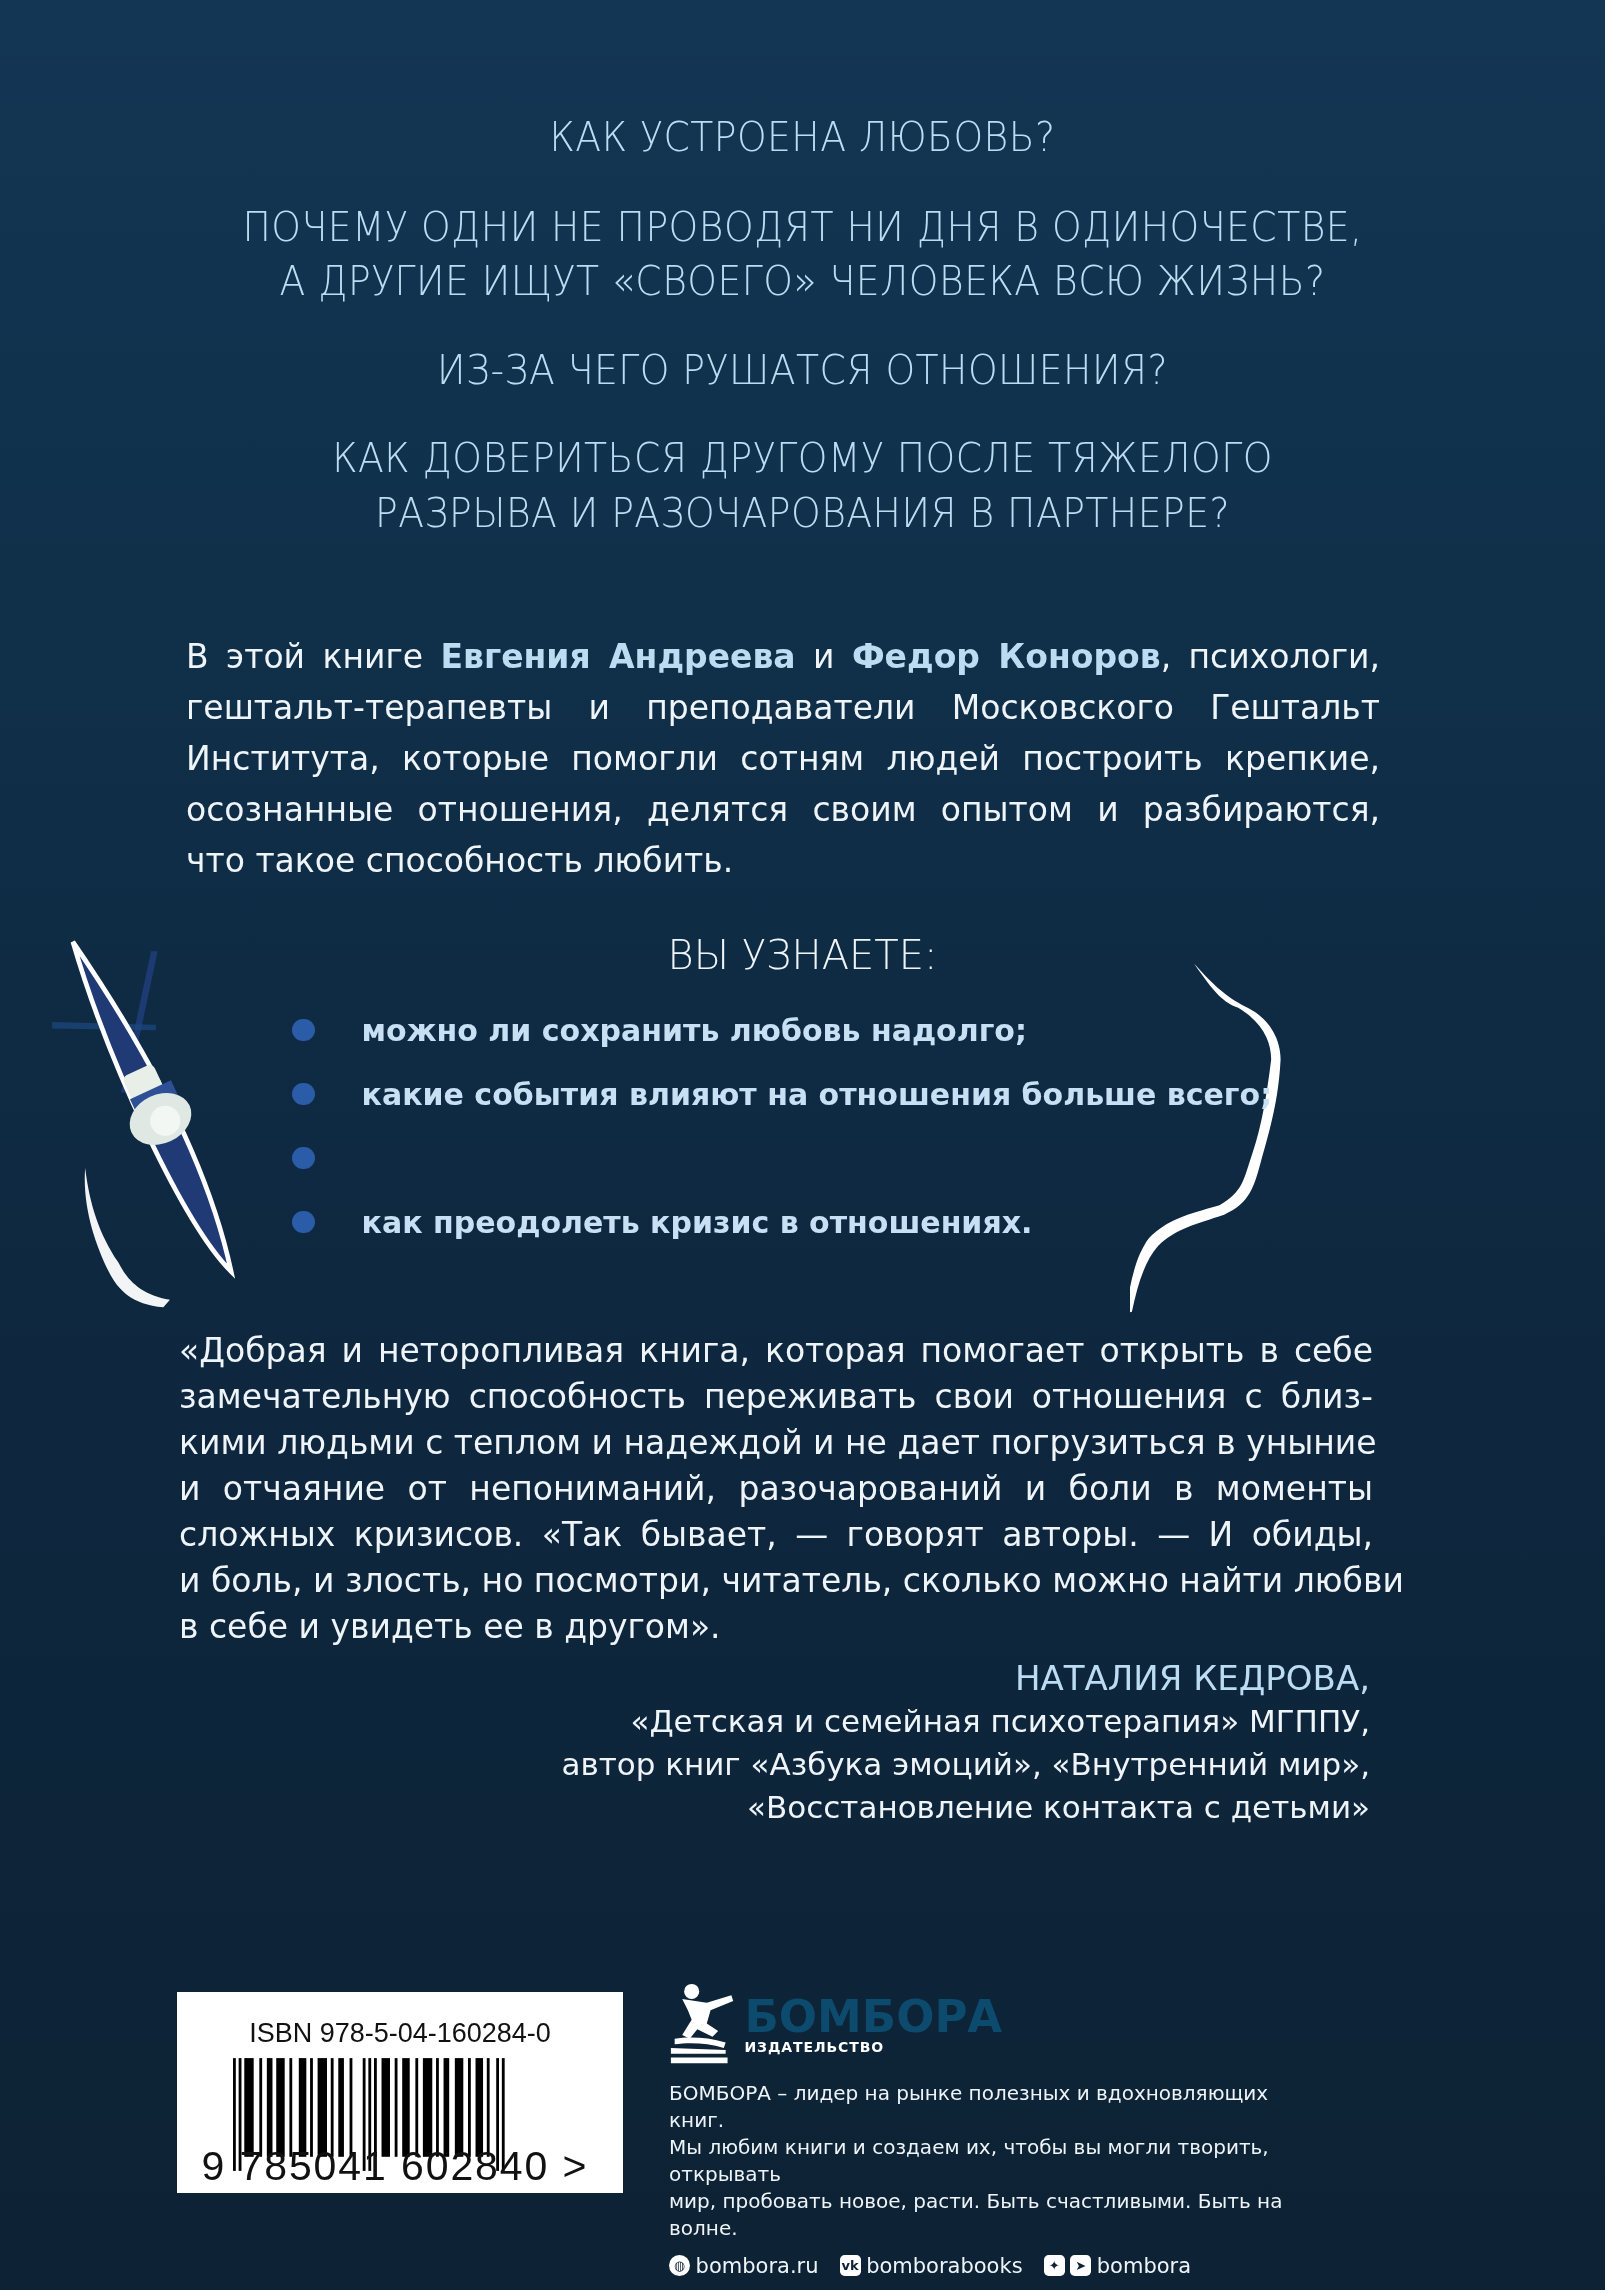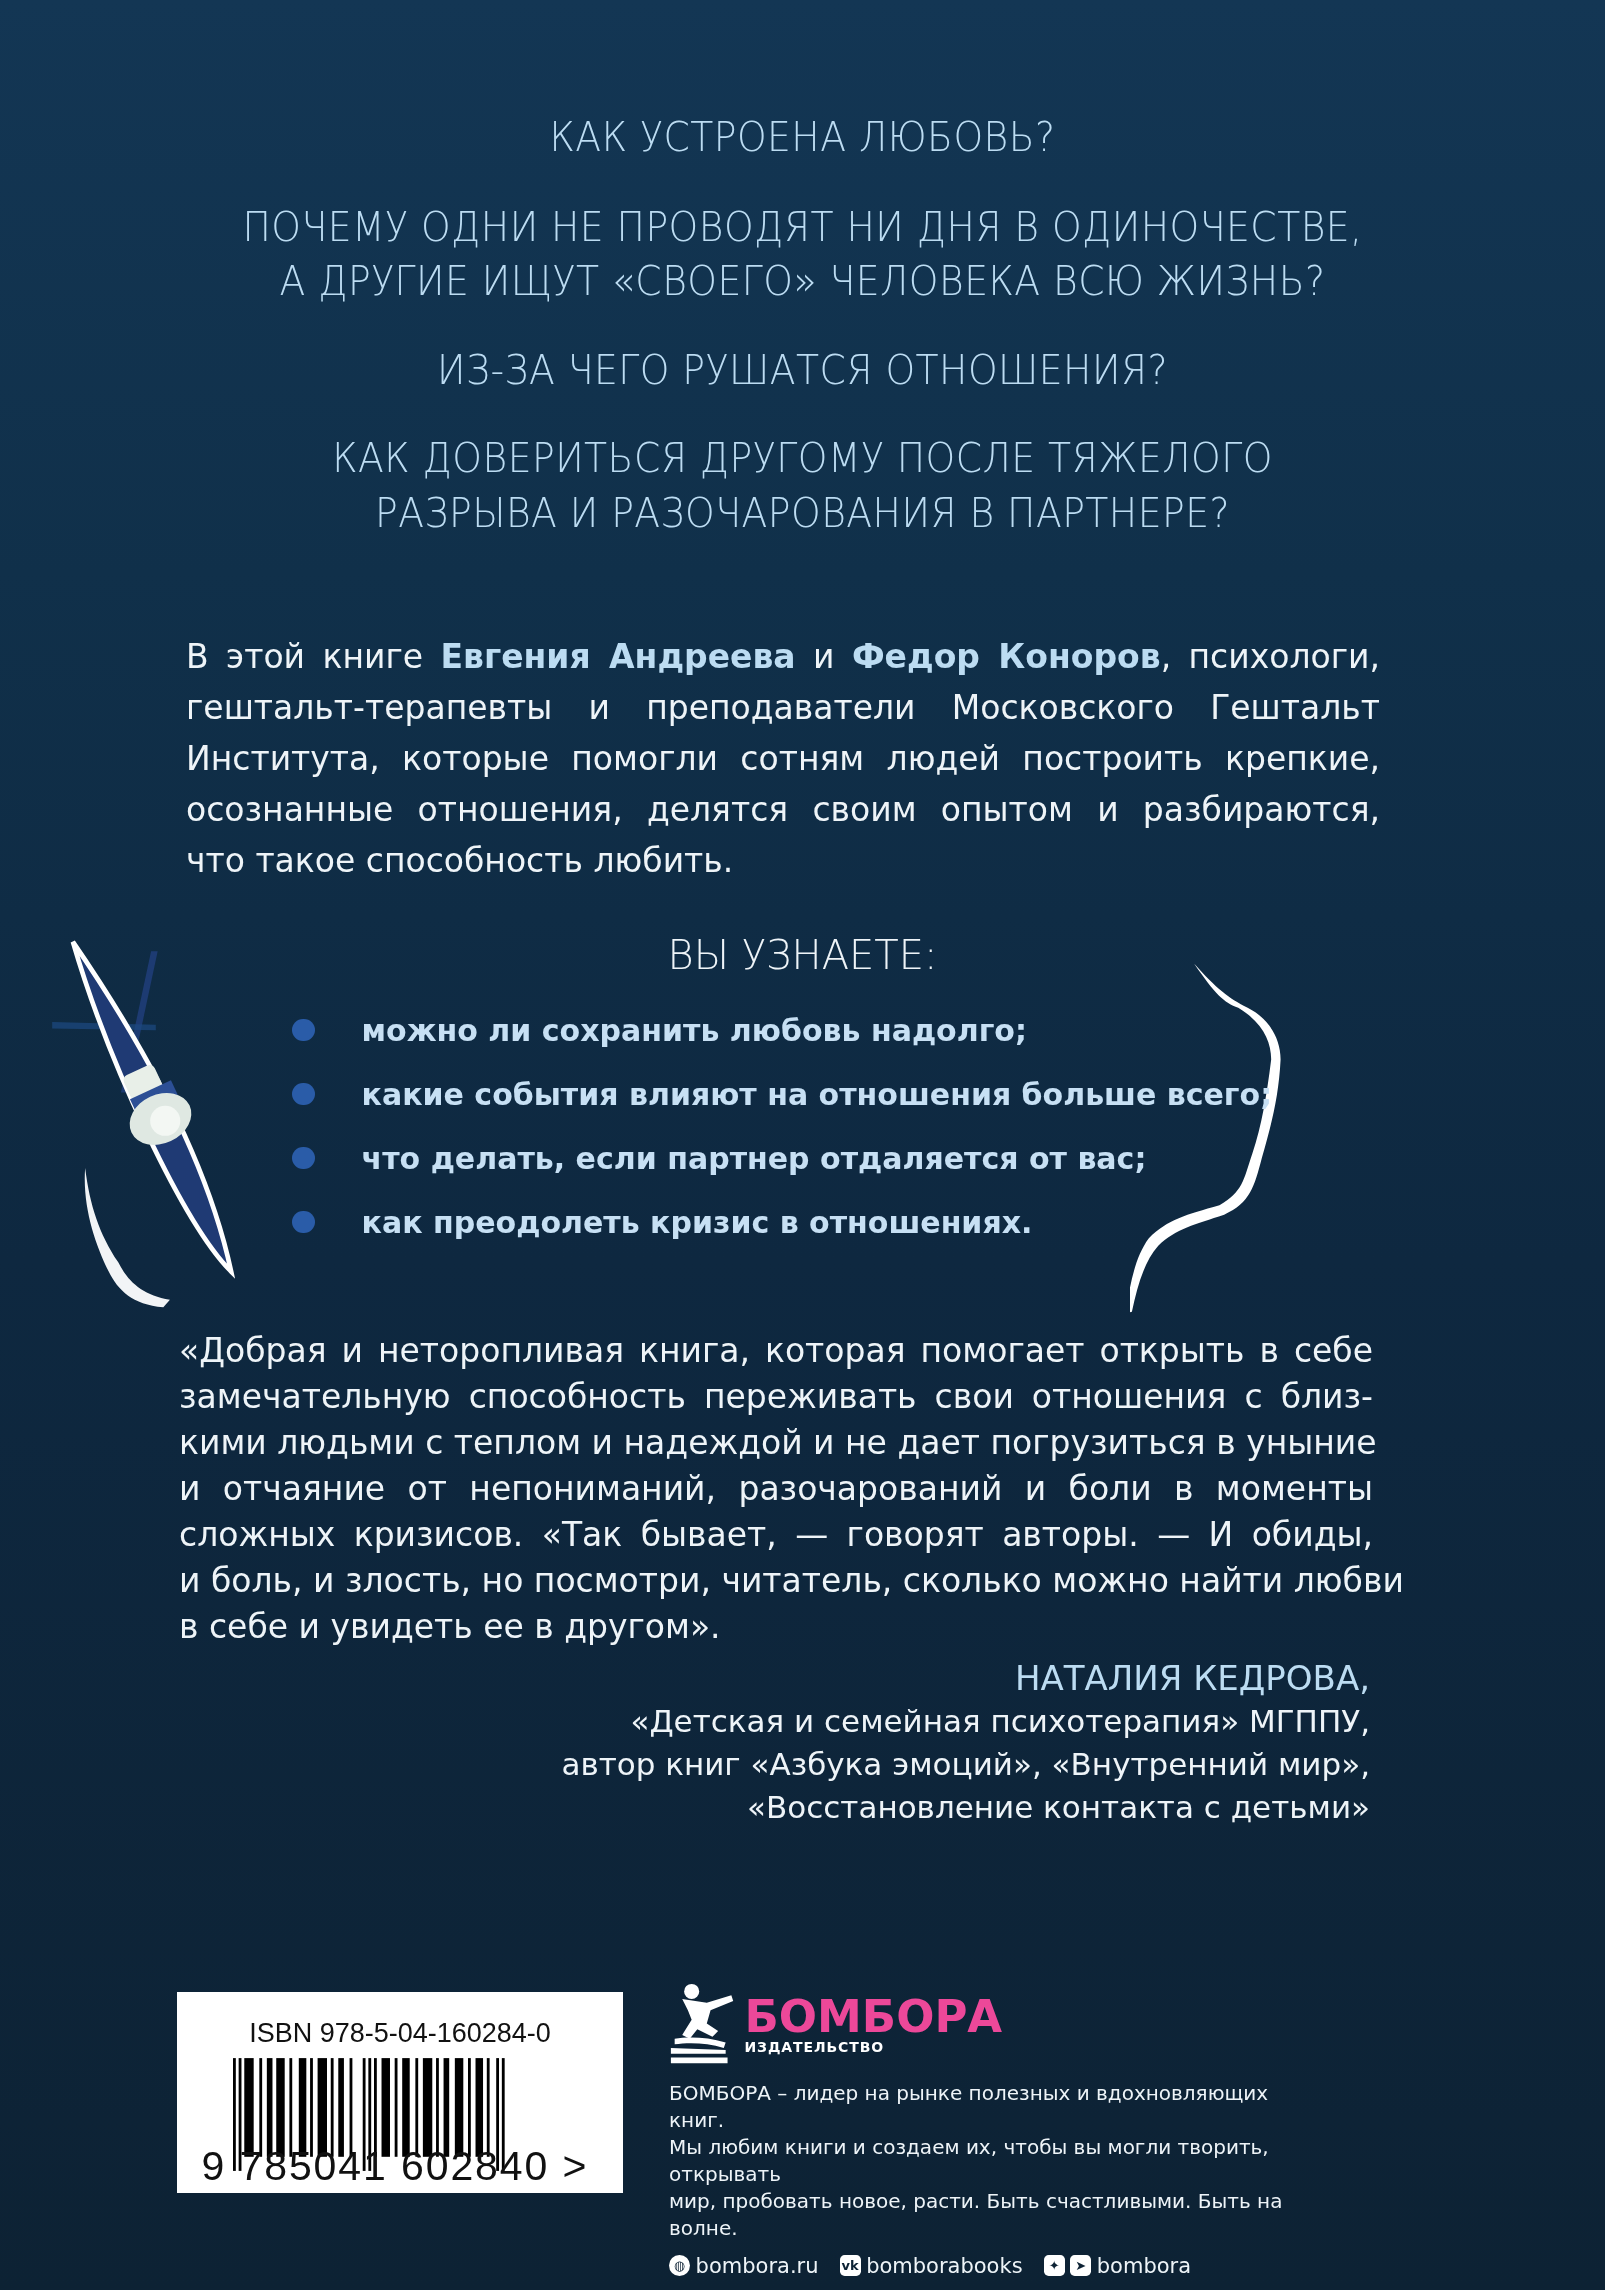--- a/index.html
+++ b/index.html
@@ -41,21 +41,21 @@
   }
   .attr .name { color:#bcdcf2; font-size:34px; }
   .barcode {
     position:absolute; left:177px; top:1992px; width:446px; height:201px;
     background:#ffffff; color:#111;
   }
   .barcode .isbn { position:absolute; top:26px; left:0; width:100%; text-align:center; font-family:"Liberation Sans", sans-serif; font-size:27px; }
   .barcode .digits { position:absolute; top:151px; left:24.5px; font-family:"Liberation Sans", sans-serif; font-size:41px; letter-spacing:1.9px; white-space:pre; }
   .publisher { position:absolute; left:669px; top:1977px; width:659px; }
   .pub-logo { display:flex; align-items:center; height:94px; }
-  .pub-name { font-size:45px; font-weight:bold; color:#ec4899; letter-spacing:0; line-height:45px; }
+  .pub-name { font-size:45px; font-weight:bold; color:#0c4a6e; letter-spacing:0; line-height:45px; }
   .pub-sub { font-size:14px; font-weight:bold; color:#fff; letter-spacing:0.9px; }
   .pub-desc { margin-top:9.4px; font-size:20px; line-height:27px; color:#eef4f8; }
   .socials { display:flex; gap:21px; margin-top:11.3px; font-size:21px; color:#eef4f8; align-items:center; }
   .social { display:flex; align-items:center; gap:5.6px; }
   .ico { width:21px; height:21px; border-radius:4.7px; background:#fff; display:inline-flex; align-items:center; justify-content:center; color:#0d2234; font-size:13px; font-weight:bold; }
   .ico.round { border-radius:50%; }
 </style>
 </head>
 <body>
 
@@ -94,21 +94,20 @@
   <div class="bullet">
       <span class="dot"></span>
       <span class="txt">можно ли сохранить любовь надолго;</span>
     </div>
   <div class="bullet">
       <span class="dot"></span>
       <span class="txt">какие события влияют на отношения больше всего;</span>
     </div>
   <div class="bullet">
       <span class="dot"></span>
-      <span class="txt">что делать, если партнер отдаляется от вас;</span>
     </div>
   <div class="bullet">
       <span class="dot"></span>
       <span class="txt">как преодолеть кризис в отношениях.</span>
     </div>
 </div>
 
 <div class="quote">
   <span class="line">«Добрая и неторопливая книга, которая помогает открыть в себе</span>
   <span class="line">замечательную способность переживать свои отношения с близ-</span>

